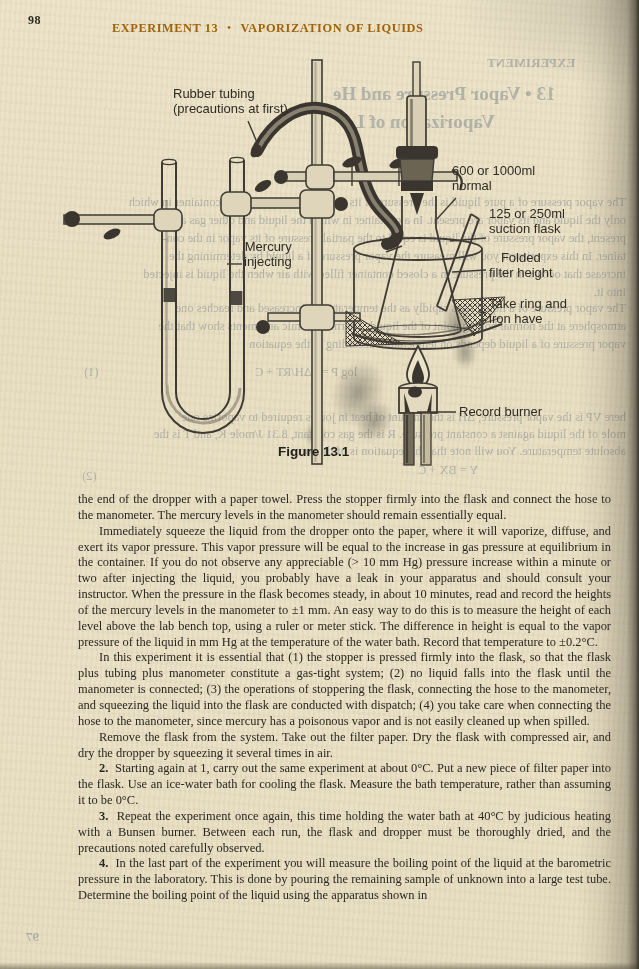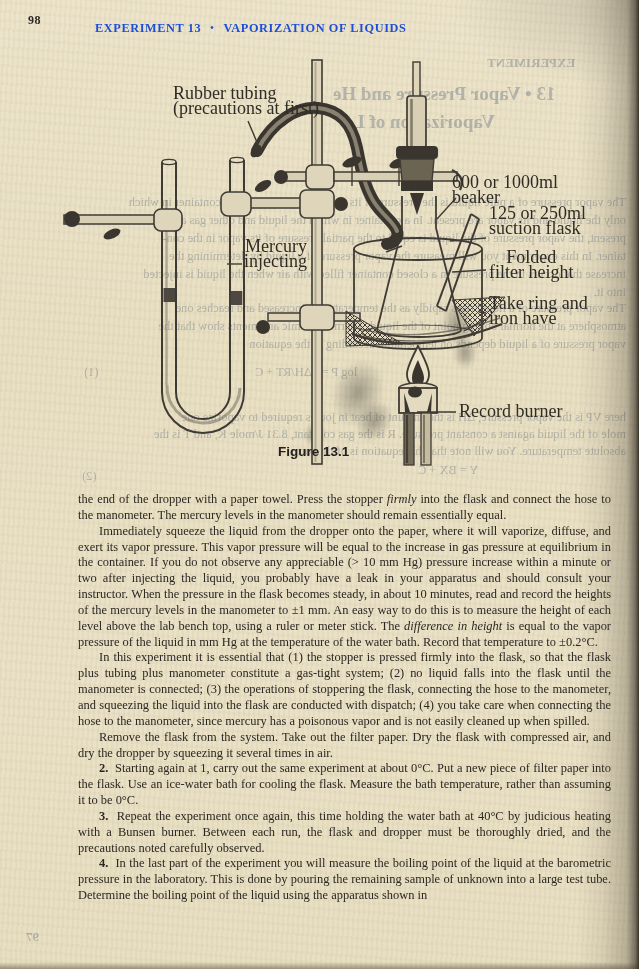--- a/index.html
+++ b/index.html
@@ -4,33 +4,33 @@
 <style>
   html,body{margin:0;padding:0;}
   body{width:639px;height:969px;position:relative;overflow:hidden;
        background:linear-gradient(180deg,#ece3c9 0%,#e8dec2 35%,#eae0c5 70%,#e7ddc0 100%);
        font-family:"Liberation Serif", serif;color:#2c2823;}
   .tex{position:absolute;inset:0;pointer-events:none;
        background:repeating-linear-gradient(93deg,rgba(125,112,84,.045) 0 2px,rgba(255,255,245,.03) 2px 5px),
                   repeating-linear-gradient(4deg,rgba(120,108,80,.03) 0 3px,transparent 3px 9px);}
   
   .pagenum{position:absolute;left:28px;top:13px;font-size:12px;font-weight:700;letter-spacing:.5px;}
-  .htitle{position:absolute;left:95px;top:21px;font-size:12.3px;font-weight:600;letter-spacing:.6px;color:#1d4ed8;white-space:nowrap;}
+  .htitle{position:absolute;left:112px;top:21px;font-size:12.3px;font-weight:600;letter-spacing:.6px;color:#a16207;white-space:nowrap;}
   .htitle .bull{display:inline-block;margin:0 9px;font-size:10px;vertical-align:1px;}
   
   .bleed{position:absolute;transform:scaleX(-1);white-space:nowrap;overflow:hidden;
          color:rgba(96,110,124,.40);filter:blur(.4px);line-height:1.1;font-family:"Liberation Serif",serif;}
   
-  .fig-label{position:absolute;font-family:Liberation Serif, serif;font-size:18px;line-height:15px;color:#2f2b25;white-space:nowrap;}
+  .fig-label{position:absolute;font-family:Liberation Sans, sans-serif;font-size:13px;line-height:15px;color:#2f2b25;white-space:nowrap;}
   .fig-caption{position:absolute;left:278px;top:444px;font-family:"Liberation Sans",sans-serif;font-weight:700;font-size:13.5px;color:#24201b;}
   
   .body-text{position:absolute;left:78px;top:492px;width:533px;font-size:12.45px;line-height:15.85px;text-align:justify;color:#2b2722;}
   .para{margin:0;}
   .ind{text-indent:21px;}
-  .it{font-style:italic;margin-top:14px;}
+  .it{margin-top:14px;}
   .bd{font-weight:700;}
   
   .smudge{position:absolute;pointer-events:none;filter:blur(1.6px);
           background:radial-gradient(closest-side,rgba(52,50,44,.40),rgba(52,50,44,0) 72%);}
   
   .edge-right{position:absolute;top:0;right:0;width:62px;height:969px;pointer-events:none;
       background:linear-gradient(90deg,rgba(88,80,64,0) 0%,rgba(88,80,64,.10) 40%,rgba(74,66,52,.30) 80%,rgba(52,46,36,.62) 94%,rgba(38,33,26,.9) 100%);}
   .corner-tr{position:absolute;top:0;right:0;width:190px;height:90px;pointer-events:none;
       background:radial-gradient(ellipse at 100% 0%,rgba(110,104,90,.28),rgba(110,104,90,0) 70%);}
   .edge-bottom{position:absolute;left:0;bottom:0;width:639px;height:7px;pointer-events:none;
@@ -195,23 +195,23 @@
       <line x1="227" y1="264" x2="242" y2="264"></line>
     </g>
   </g>
 </svg>
 
 <div id="fig-labels">
     <div class="fig-label" style="left: 173px; top: 86px;">
       <div>Rubber tubing</div>
       <div>(precautions at first)</div>
     </div>
-    <div class="fig-label" style="left: 452px; top: 163px; margin-top: 12px;">
+    <div class="fig-label" style="left: 452px; top: 163px;">
       <div>600 or 1000ml</div>
-      <div>beaker</div>
+      <div>normal</div>
     </div>
     <div class="fig-label" style="left: 489px; top: 206px;">
       <div>125 or 250ml</div>
       <div>suction flask</div>
     </div>
     <div class="fig-label" style="left: 489px; top: 250px; text-align: center;">
       <div>Folded</div>
       <div>filter height</div>
     </div>
     <div class="fig-label" style="left: 489px; top: 296px;">

